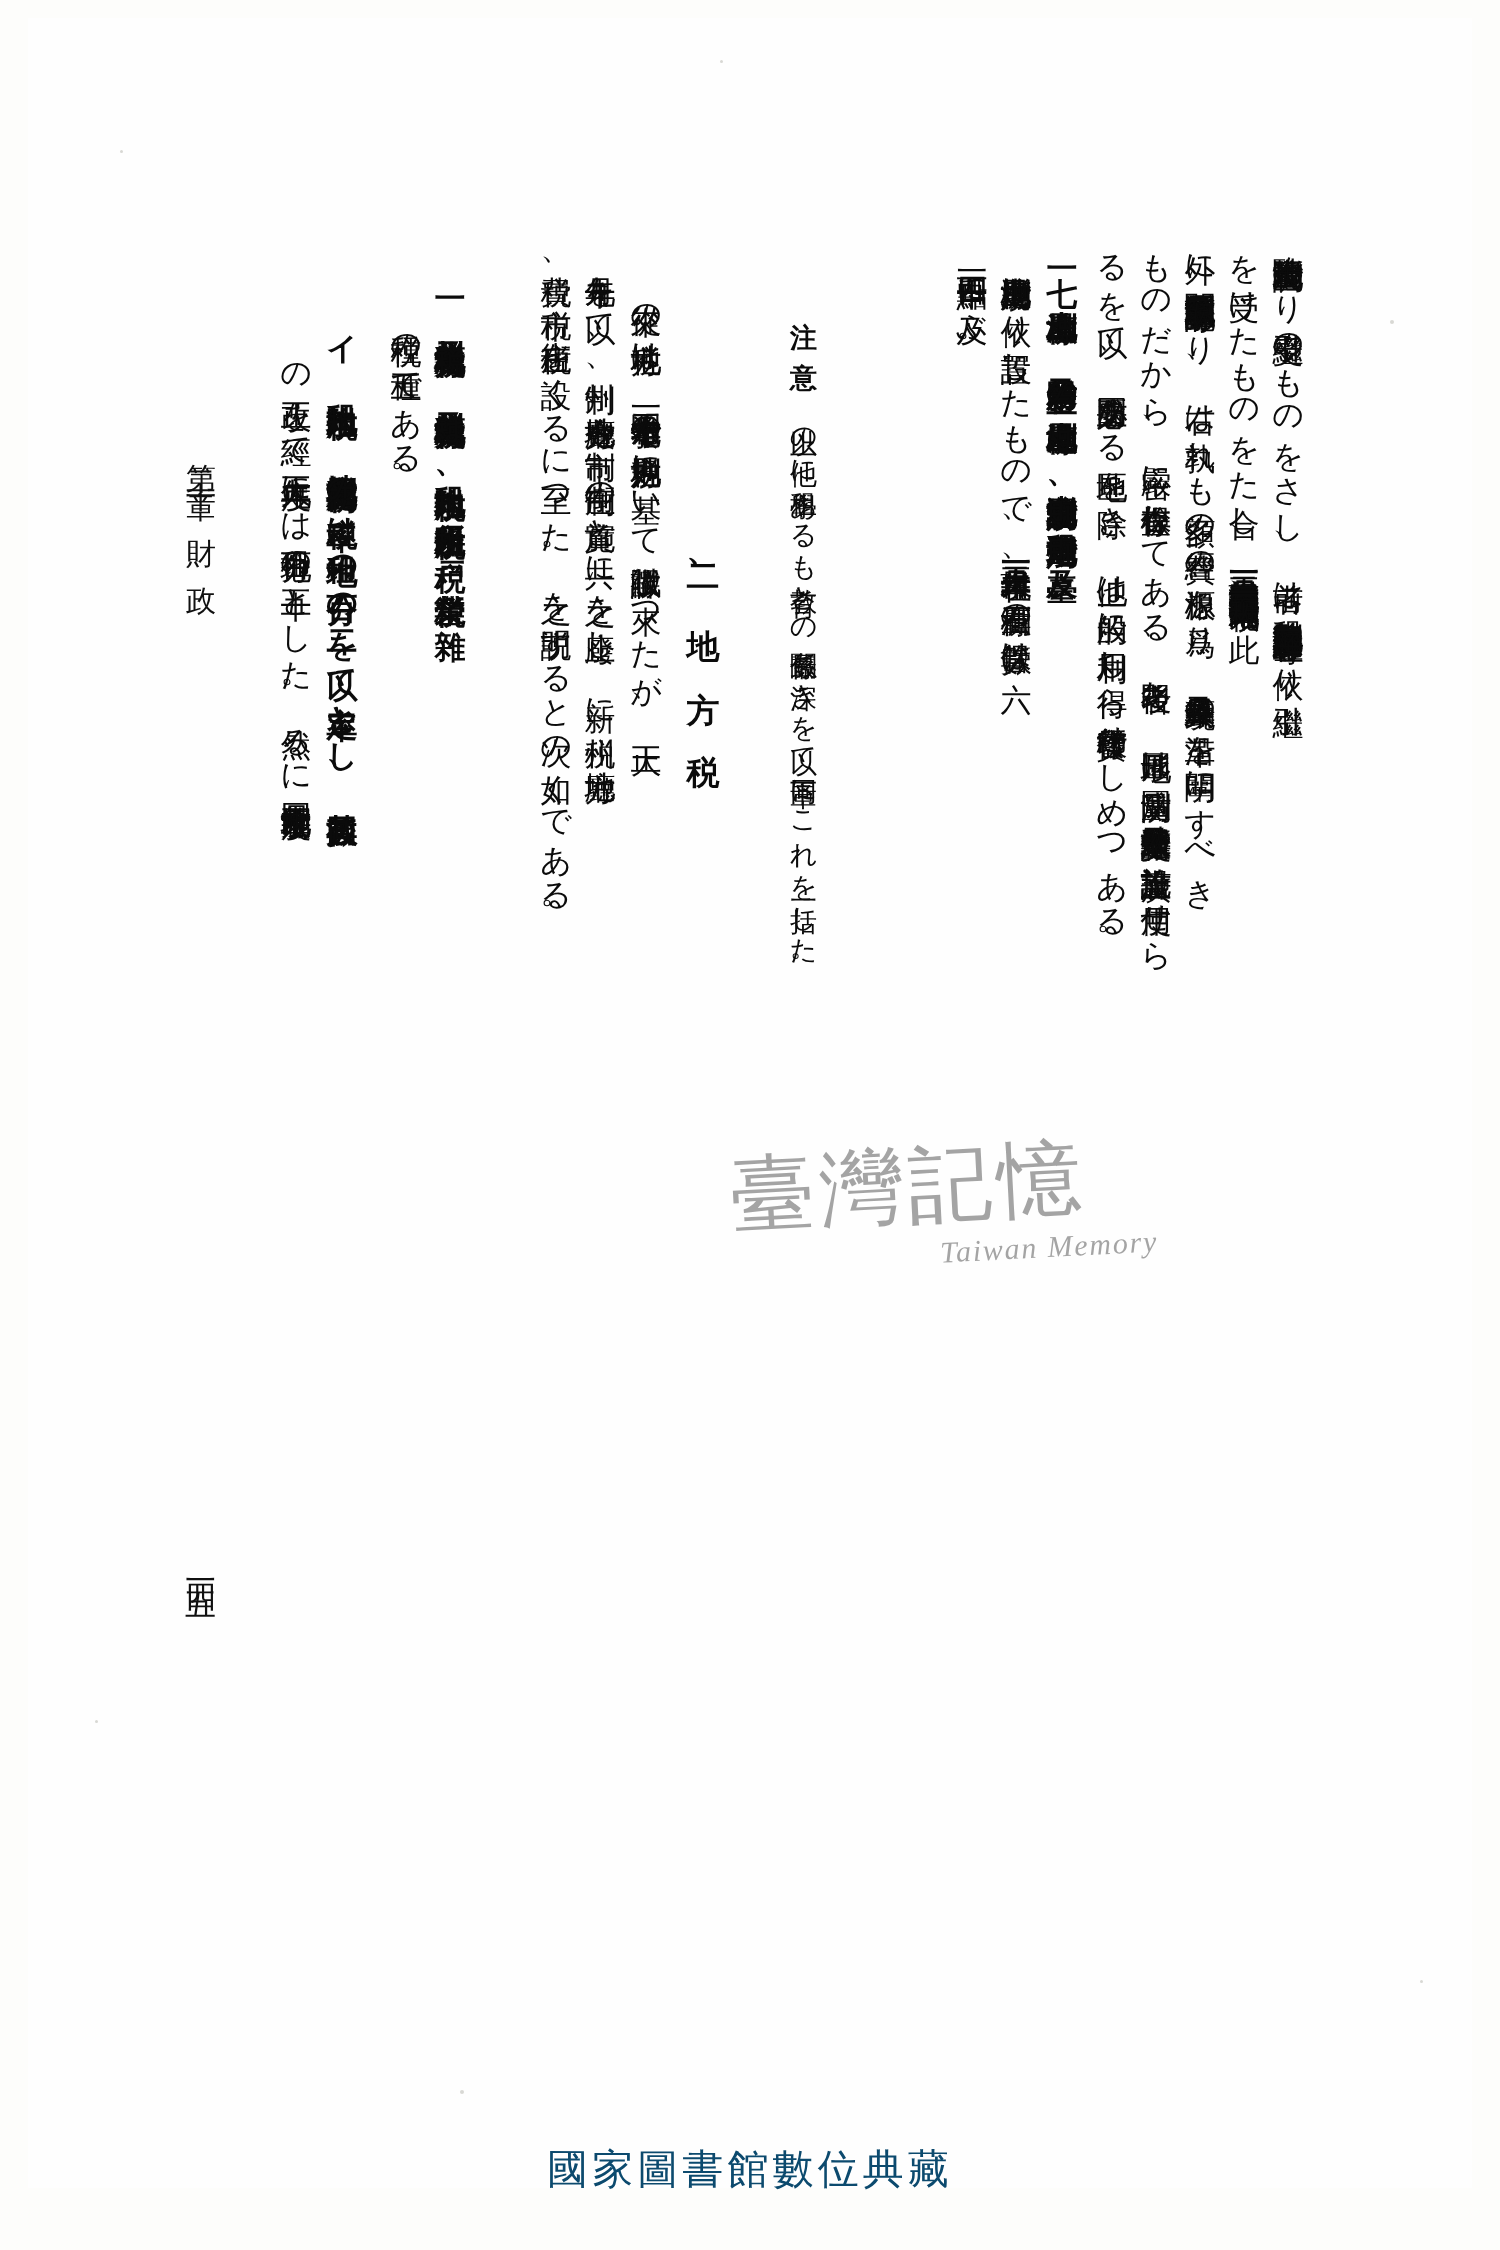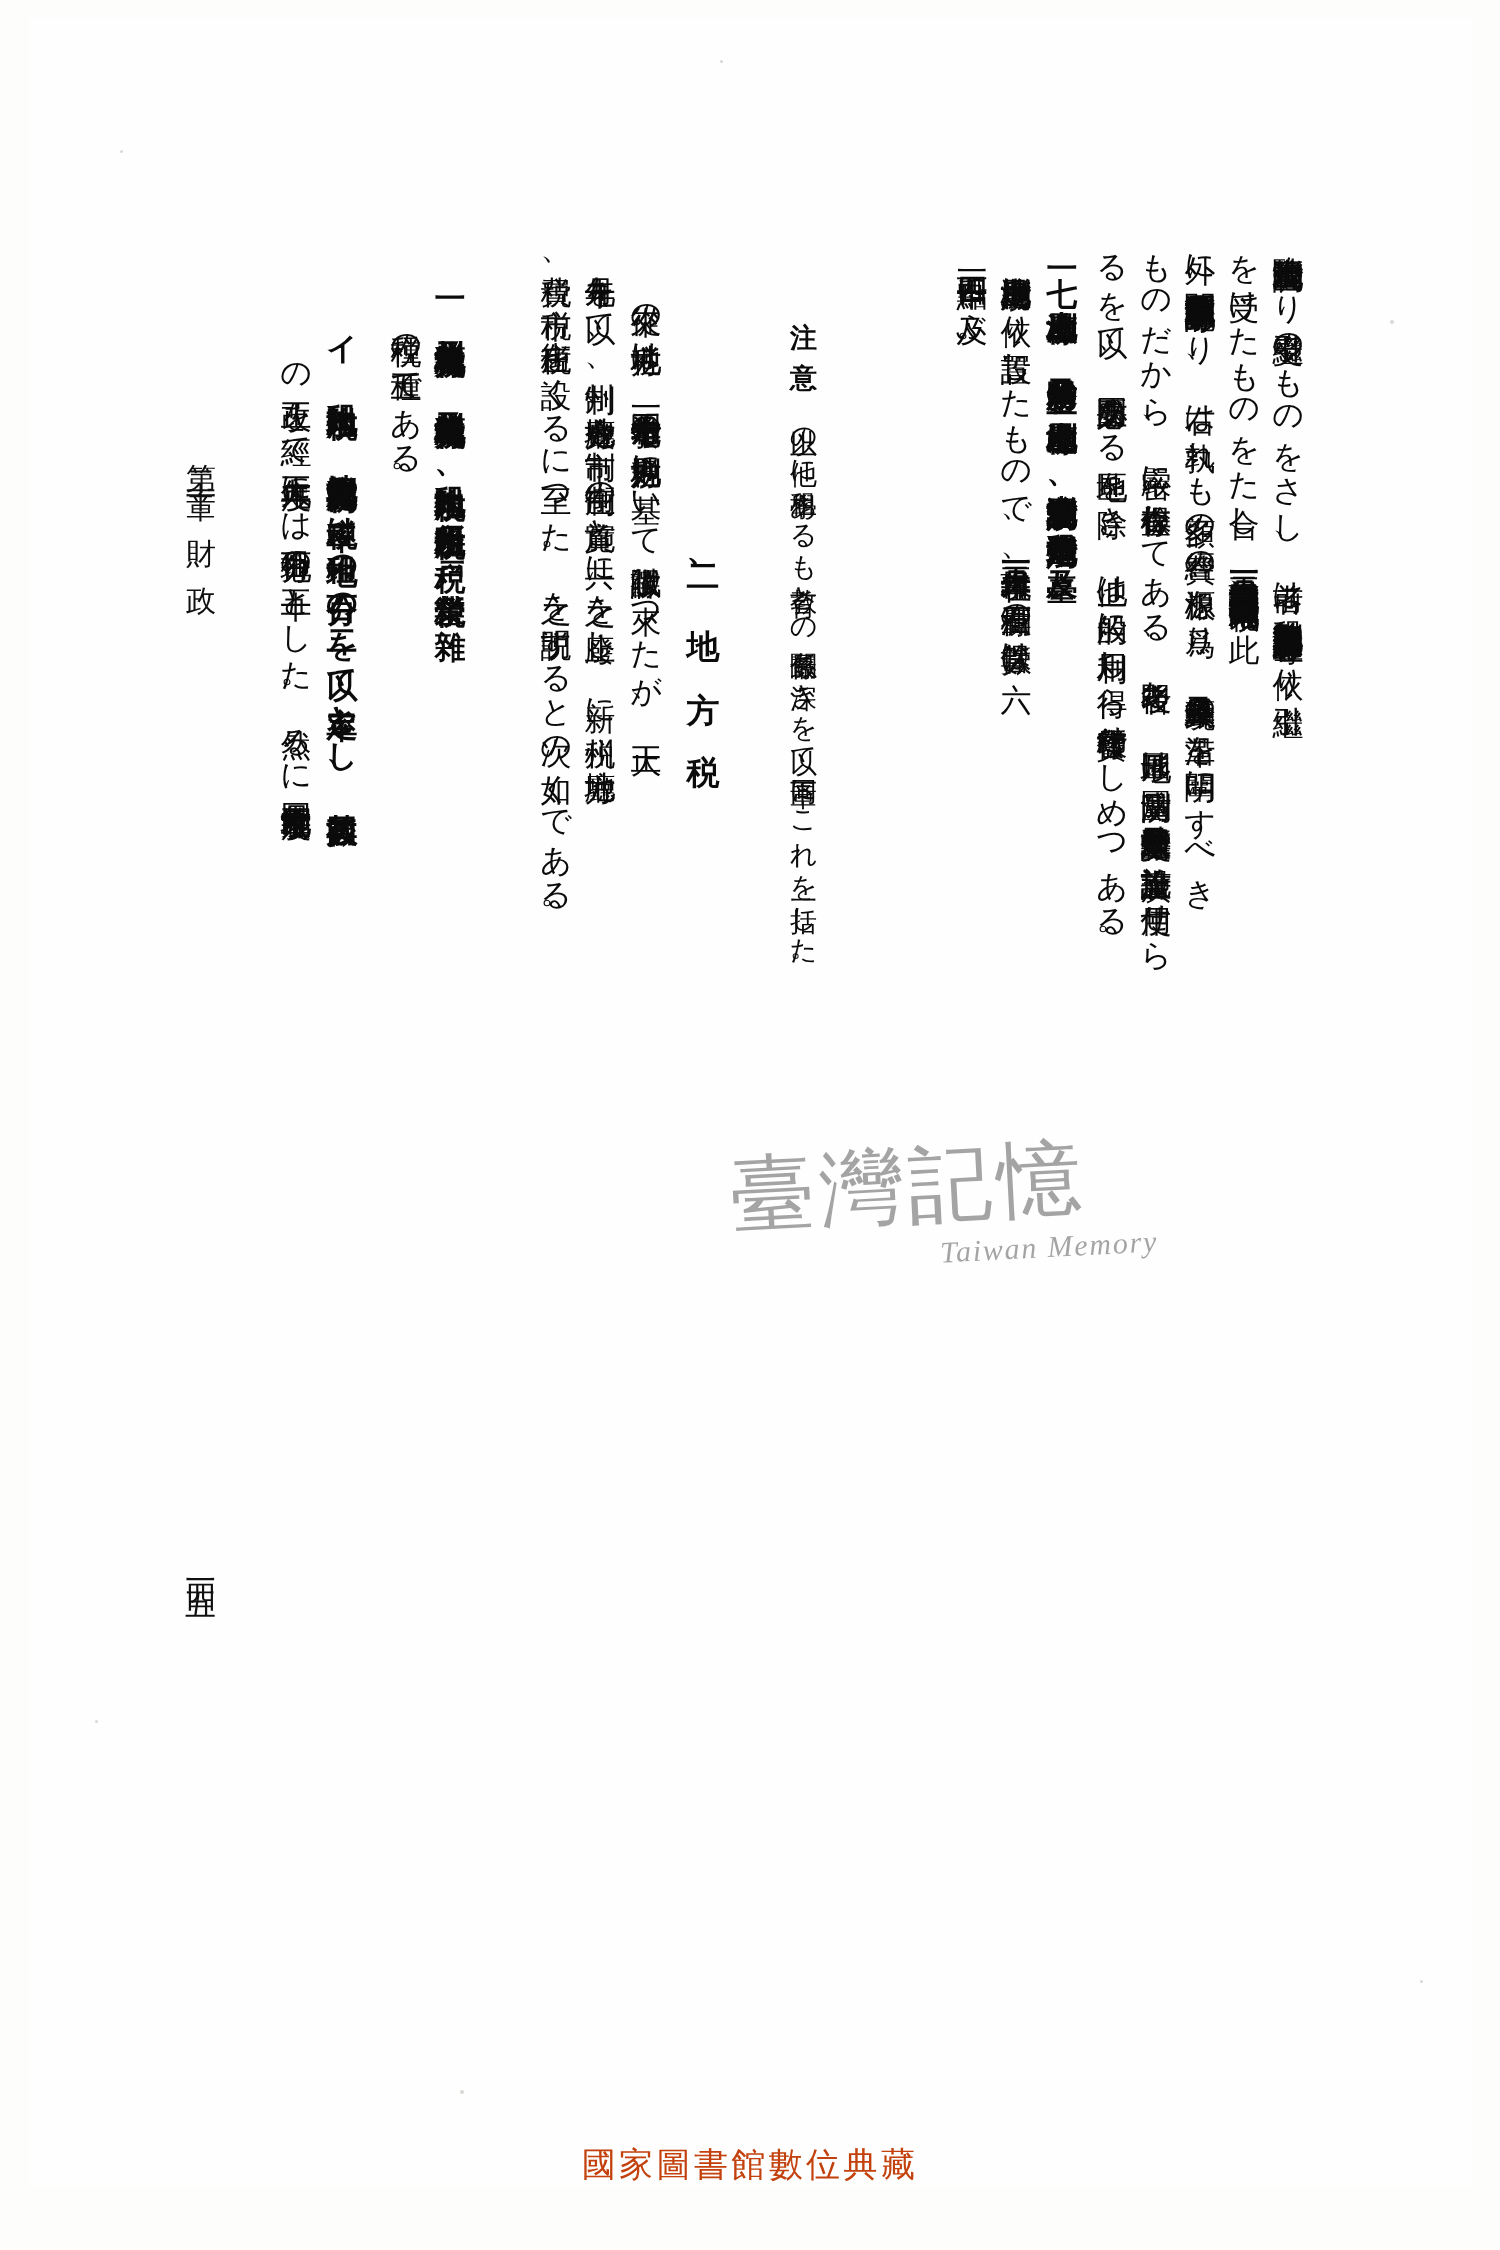--- a/index.html
+++ b/index.html
@@ -141,23 +141,23 @@
   }
 
   
   #credit {
     position: absolute;
     left: 0;
     top: 2142px;
     width: 1500px;
     text-align: center;
     font-family: "DejaVu Sans", "Liberation Sans", sans-serif;
-    font-size: 34px;
+    font-size: 41px;
     letter-spacing: 0.10em;
-    color: #c2410c;
+    color: #0c4a6e;
   }
 
   
   .speck {
     position: absolute;
     background: #d8d8d4;
     border-radius: 50%;
     pointer-events: none;
   }
 </style>

